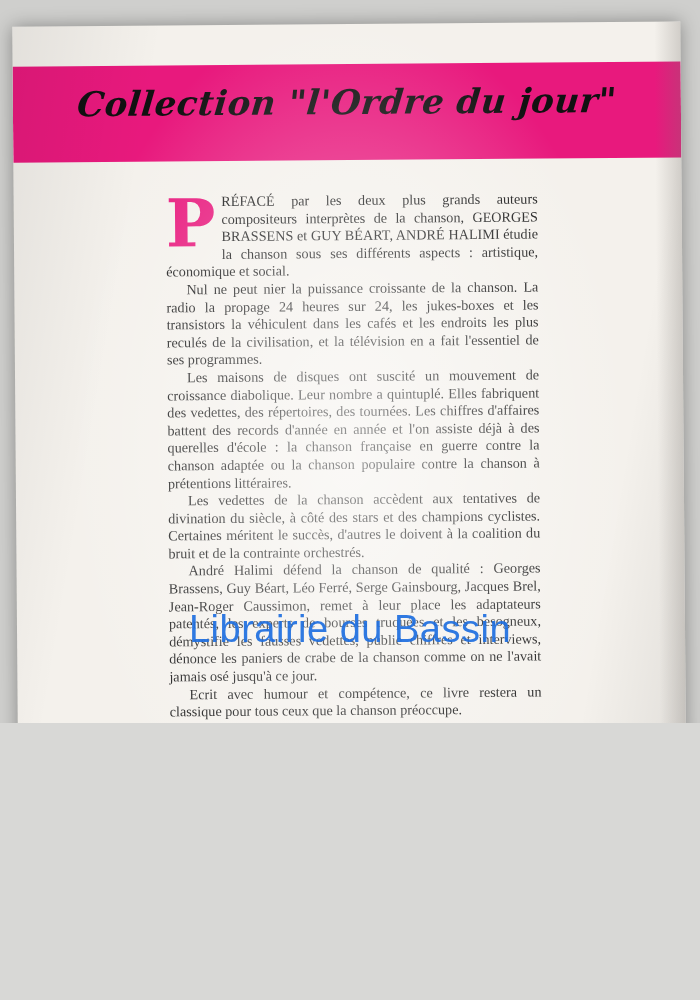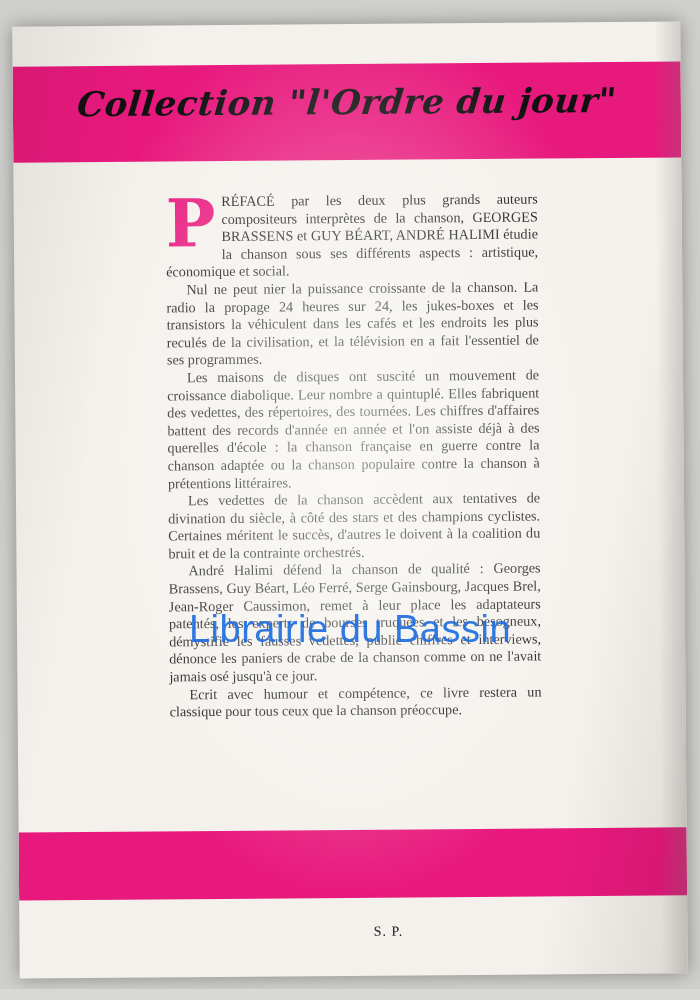--- a/index.html
+++ b/index.html
@@ -3,21 +3,21 @@
 <meta charset="utf-8">
 <style>
   html, body {
     margin: 0;
     padding: 0;
     background: #d8d8d6;
   }
   .page {
     position: relative;
     width: 700px;
-    height: 989px;
+    height: 723px;
     overflow: hidden;
     background: #cfcfcd;
     font-family: "Liberation Serif", serif;
   }
 
   
   .cover {
     position: absolute;
     left: 16px;
     top: 24px;

